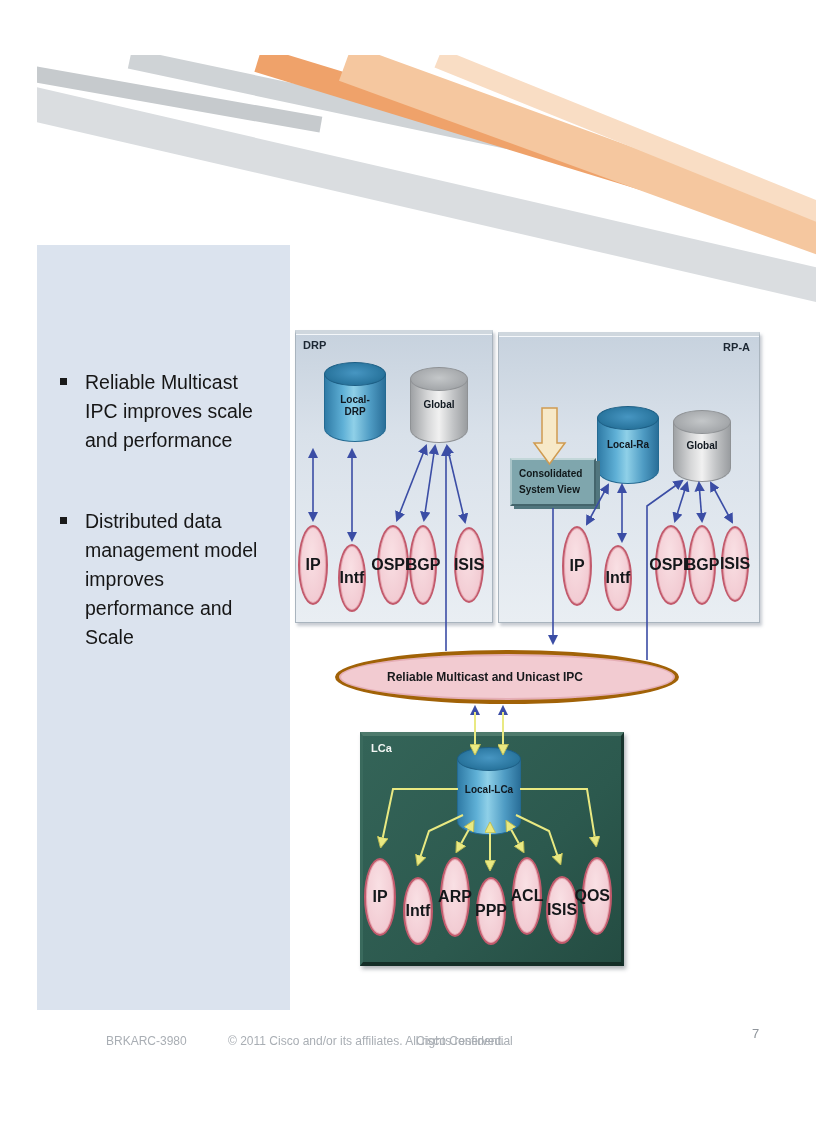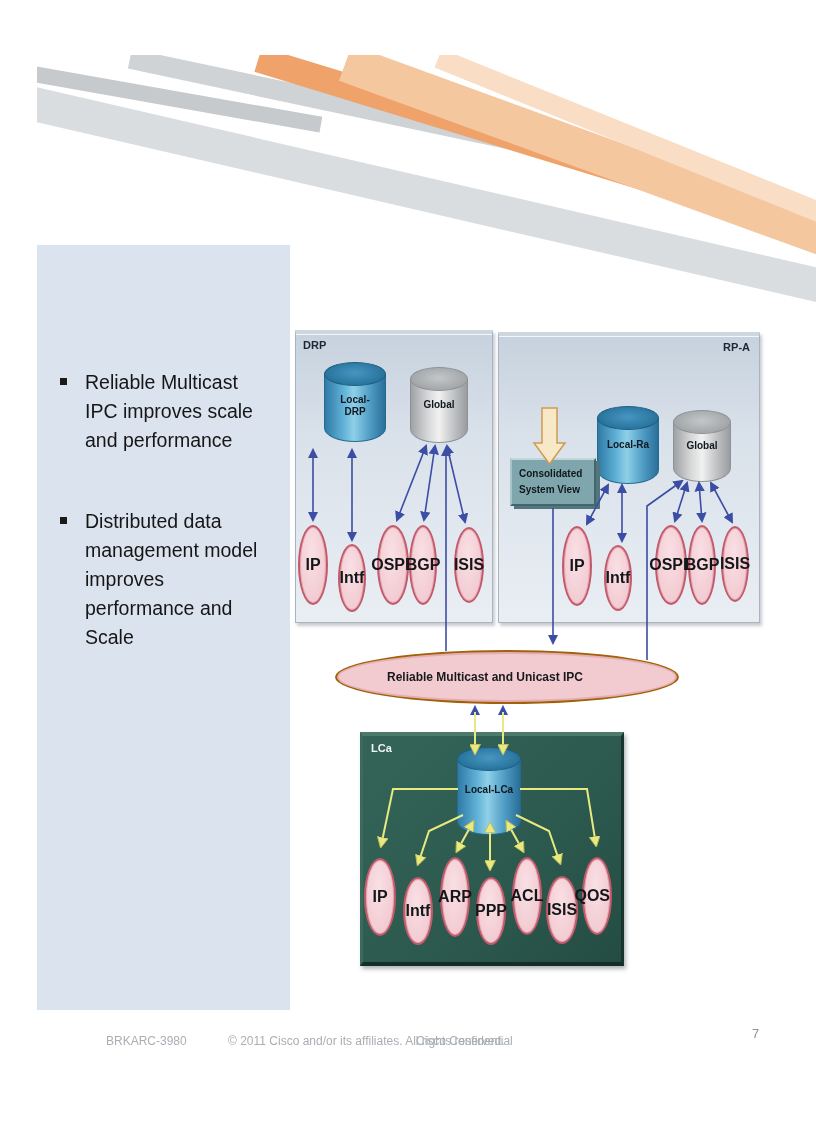--- a/index.html
+++ b/index.html
@@ -70,21 +70,21 @@
     padding:5px 0 0 4px;white-space:pre-line;}
   .cons-box{position:absolute;left:510px;top:458px;width:86px;height:48px;z-index:3;
     background:#7fa6ad;border-top:2px solid #c3d7d9;border-left:2px solid #a9c4c8;
     border-right:2px solid #44656c;border-bottom:2px solid #44656c;
     box-shadow:4px 3px 0 #51767e;box-sizing:border-box;
     font-size:10px;font-weight:bold;color:#10181a;line-height:16px;
     padding:6px 0 0 7px;white-space:pre-line;}
 
   
   .ipc{position:absolute;left:335px;top:650px;width:344px;height:54px;z-index:2;
-    border-radius:50%;background:#f2cbd1;border:2px solid #a16207;
+    border-radius:50%;background:#f2cbd1;border:4px solid #a16207;
     box-shadow:inset 0 0 0 2px #e5aeb6;box-sizing:border-box;
     display:flex;align-items:center;justify-content:center;padding-right:44px;}
   .ipc span{font-size:12px;font-weight:bold;color:#17191c;}
 
   
   .overlay{position:absolute;left:0;top:0;width:816px;height:1123px;z-index:5;pointer-events:none;}
 
   
   .footer span{position:absolute;font-size:12px;color:#a9aeb4;z-index:2;}
   .f-session{left:106px;top:1034px;}

